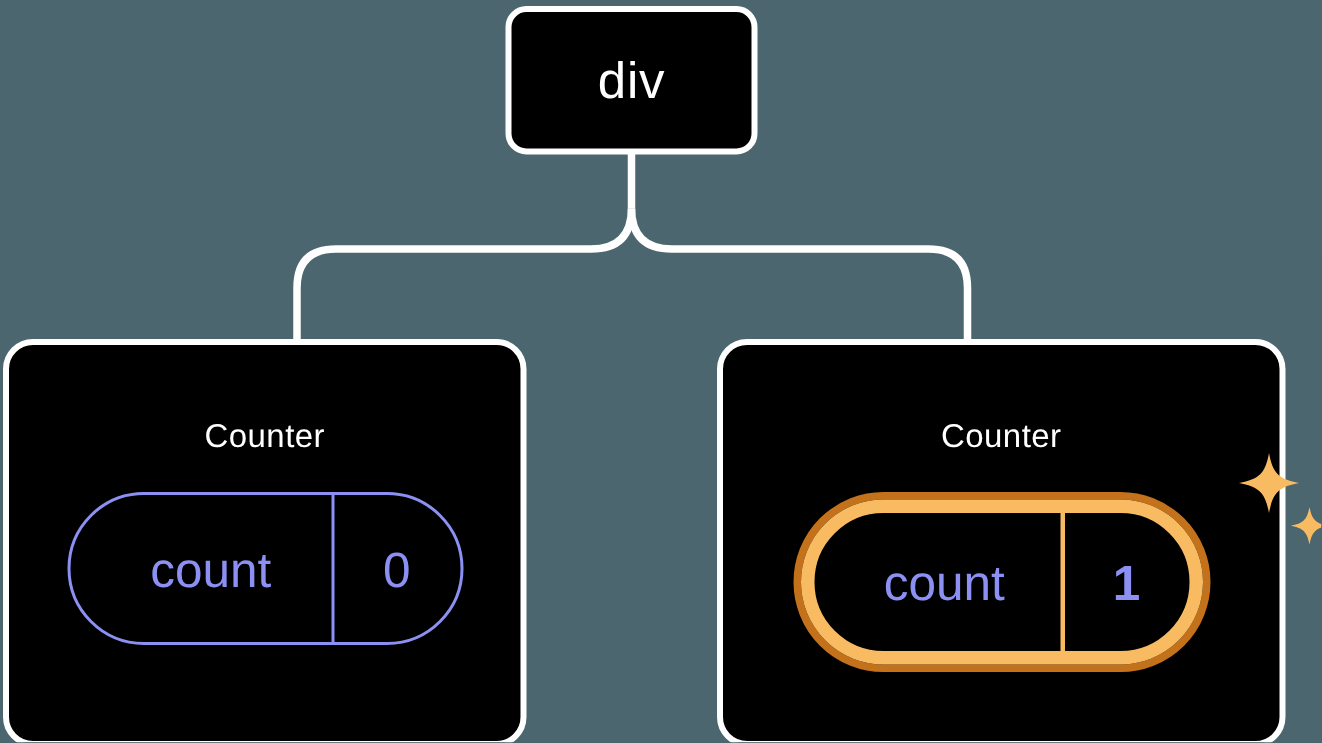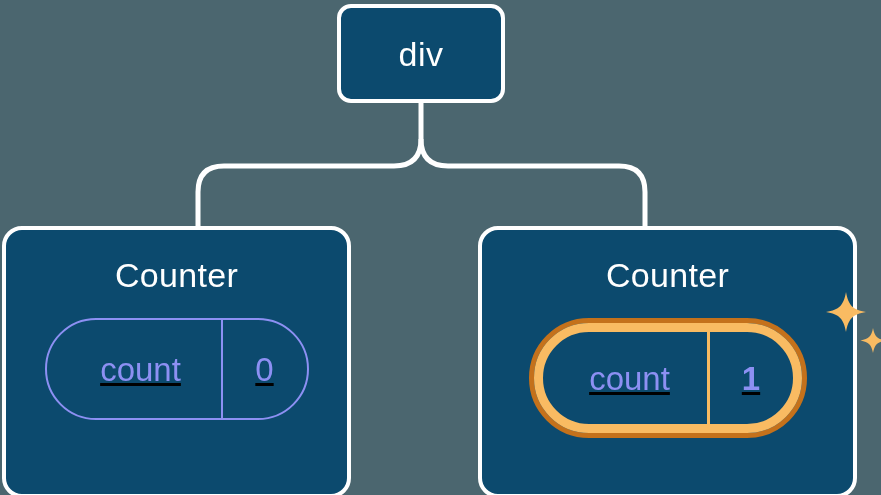--- a/index.html
+++ b/index.html
@@ -21,21 +21,21 @@
     position: absolute;
     left: 0; top: 0;
     width: 881px; height: 495px;
     pointer-events: none;
   }
 
   
   .node {
     position: absolute;
     box-sizing: border-box;
-    background: #0c4a6e;
+    background: #000000;
     border: 4px solid #ffffff;
     border-radius: 16px;
   }
 
   .node-root {
     left: 337px;
     top: 4px;
     width: 168px;
     height: 99px;
     border-radius: 14px;
@@ -57,25 +57,25 @@
     border-radius: 20px;
     display: flex;
     flex-direction: column;
     align-items: center;
   }
   .node-child.left  { left: 2px;   width: 349px; }
   .node-child.right { left: 478px; width: 379px; }
 
   .node-child .node-title {
     color: #ffffff;
-    font-size: 34px;
+    font-size: 22px;
     font-weight: 400;
     letter-spacing: 0.3px;
     line-height: 1;
-    margin-top: 28px;
+    margin-top: 50px;
   }
 
   
   .pill-wrap {
     position: relative;
     margin-top: 26px;
     display: flex;
     align-items: center;
     justify-content: center;
     text-decoration: underline;

